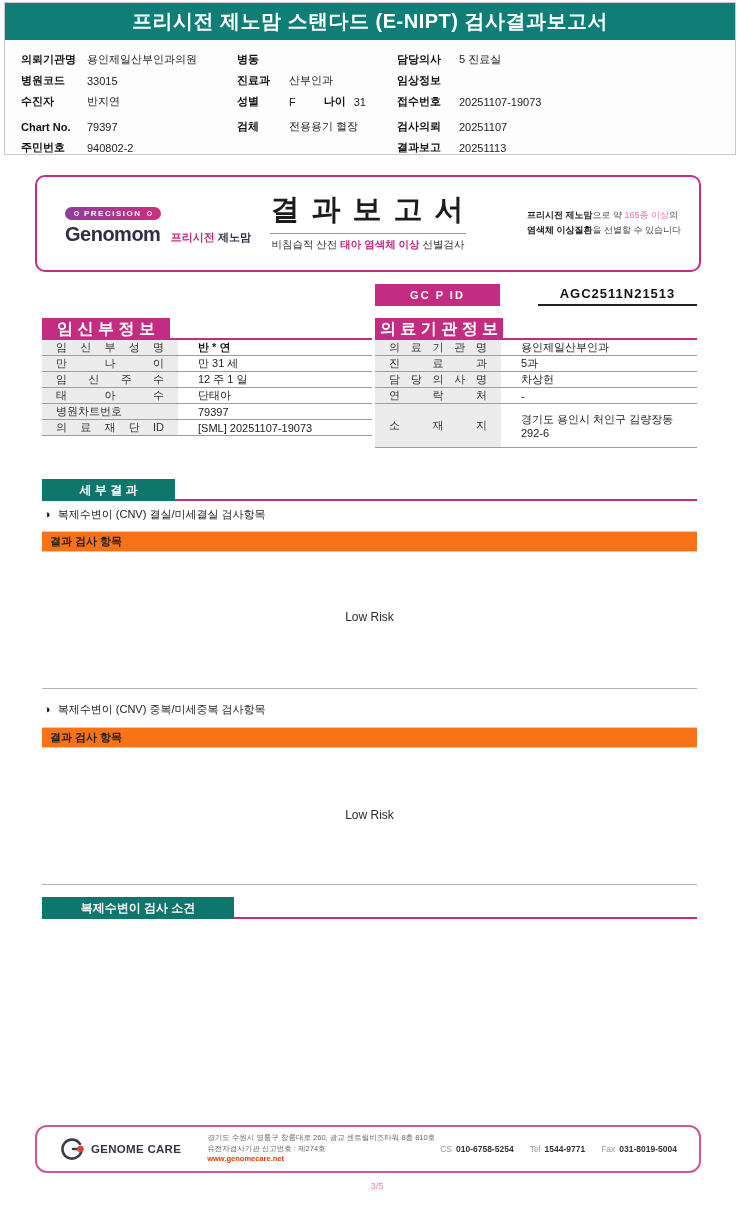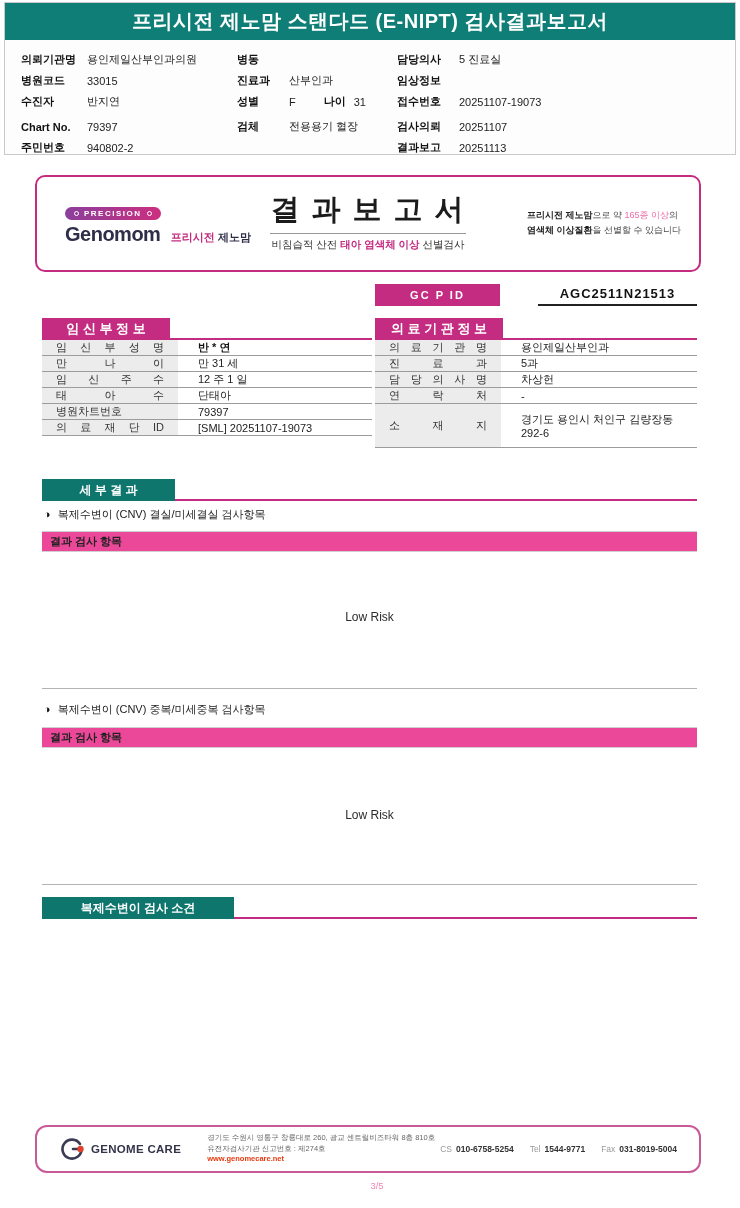--- a/index.html
+++ b/index.html
@@ -52,41 +52,41 @@
     text-align:center; line-height:22px; letter-spacing:2px; }
   .gcp-value { flex:1; text-align:center; font-weight:bold; font-size:13px; line-height:20px;
     border-bottom:2px solid #222; letter-spacing:1px; color:#111; }
 
   
   .itable { position:absolute; top:318px; }
   .itable.left  { left:42px;  width:330px; }
   .itable.right { left:375px; width:322px; }
   .itable-head { height:22px; border-bottom:2px solid #c42c81; }
   .itable-title { width:128px; height:22px; background:#c42c81; color:#fff; font-weight:bold;
-    font-size:13px; text-align:center; line-height:22px; }
+    font-size:16px; text-align:center; line-height:22px; }
   .trow { display:flex; border-bottom:1px solid #9c9c9c; align-items:stretch; }
   .trow.h22 { height:16px; }
   .trow.h44 { height:44px; }
   .tcell-label { background:#ececec; padding:0 14px; display:flex; align-items:center; }
   .itable.left  .tcell-label { width:136px; }
   .itable.right .tcell-label { width:126px; }
   .jlabel { display:block; width:100%; font-size:11px; color:#333; text-align:justify; text-align-last:justify; }
   .tcell-value { flex:1; padding-left:20px; font-size:11px; color:#222; display:flex; align-items:center; }
   .tcell-value.bold { font-weight:bold; color:#111; }
 
   
   .section-head { position:absolute; left:42px; width:655px; height:22px; border-bottom:2px solid #c42c81; }
   .section-head .box { height:22px; background:#0f766e; color:#fff; font-weight:bold; font-size:12px;
     text-align:center; line-height:22px; }
   .sh-details { top:479px; } .sh-details .box { width:133px; }
   .sh-findings { top:897px; } .sh-findings .box { width:192px; }
   .cnv-heading { position:absolute; left:44px; width:650px; font-size:11px; color:#222; }
   .cnv-heading .icon { margin-right:4px; font-size:11px; color:#111; }
   .h1 { top:507px; } .h2 { top:702px; }
-  .gray-bar { position:absolute; left:42px; width:655px; height:21px; background:#ec4899;
+  .gray-bar { position:absolute; left:42px; width:655px; height:21px; background:#f97316;
     border-top:1px solid #cfcfcf; border-bottom:1px solid #cfcfcf;
     font-size:11px; font-weight:bold; color:#222; line-height:19px; padding-left:8px; }
   .gb1 { top:531px; } .gb2 { top:727px; }
   .low-risk { position:absolute; left:42px; width:655px; text-align:center; font-size:12px; color:#2b2b2b; }
   .lr1 { top:610px; } .lr2 { top:808px; }
   .sep { position:absolute; left:42px; width:655px; border-top:1px solid #b3b3b3; }
   .sep1 { top:688px; } .sep2 { top:884px; }
 
   
   .footer-box { position:absolute; left:35px; top:1125px; width:666px; height:48px;

